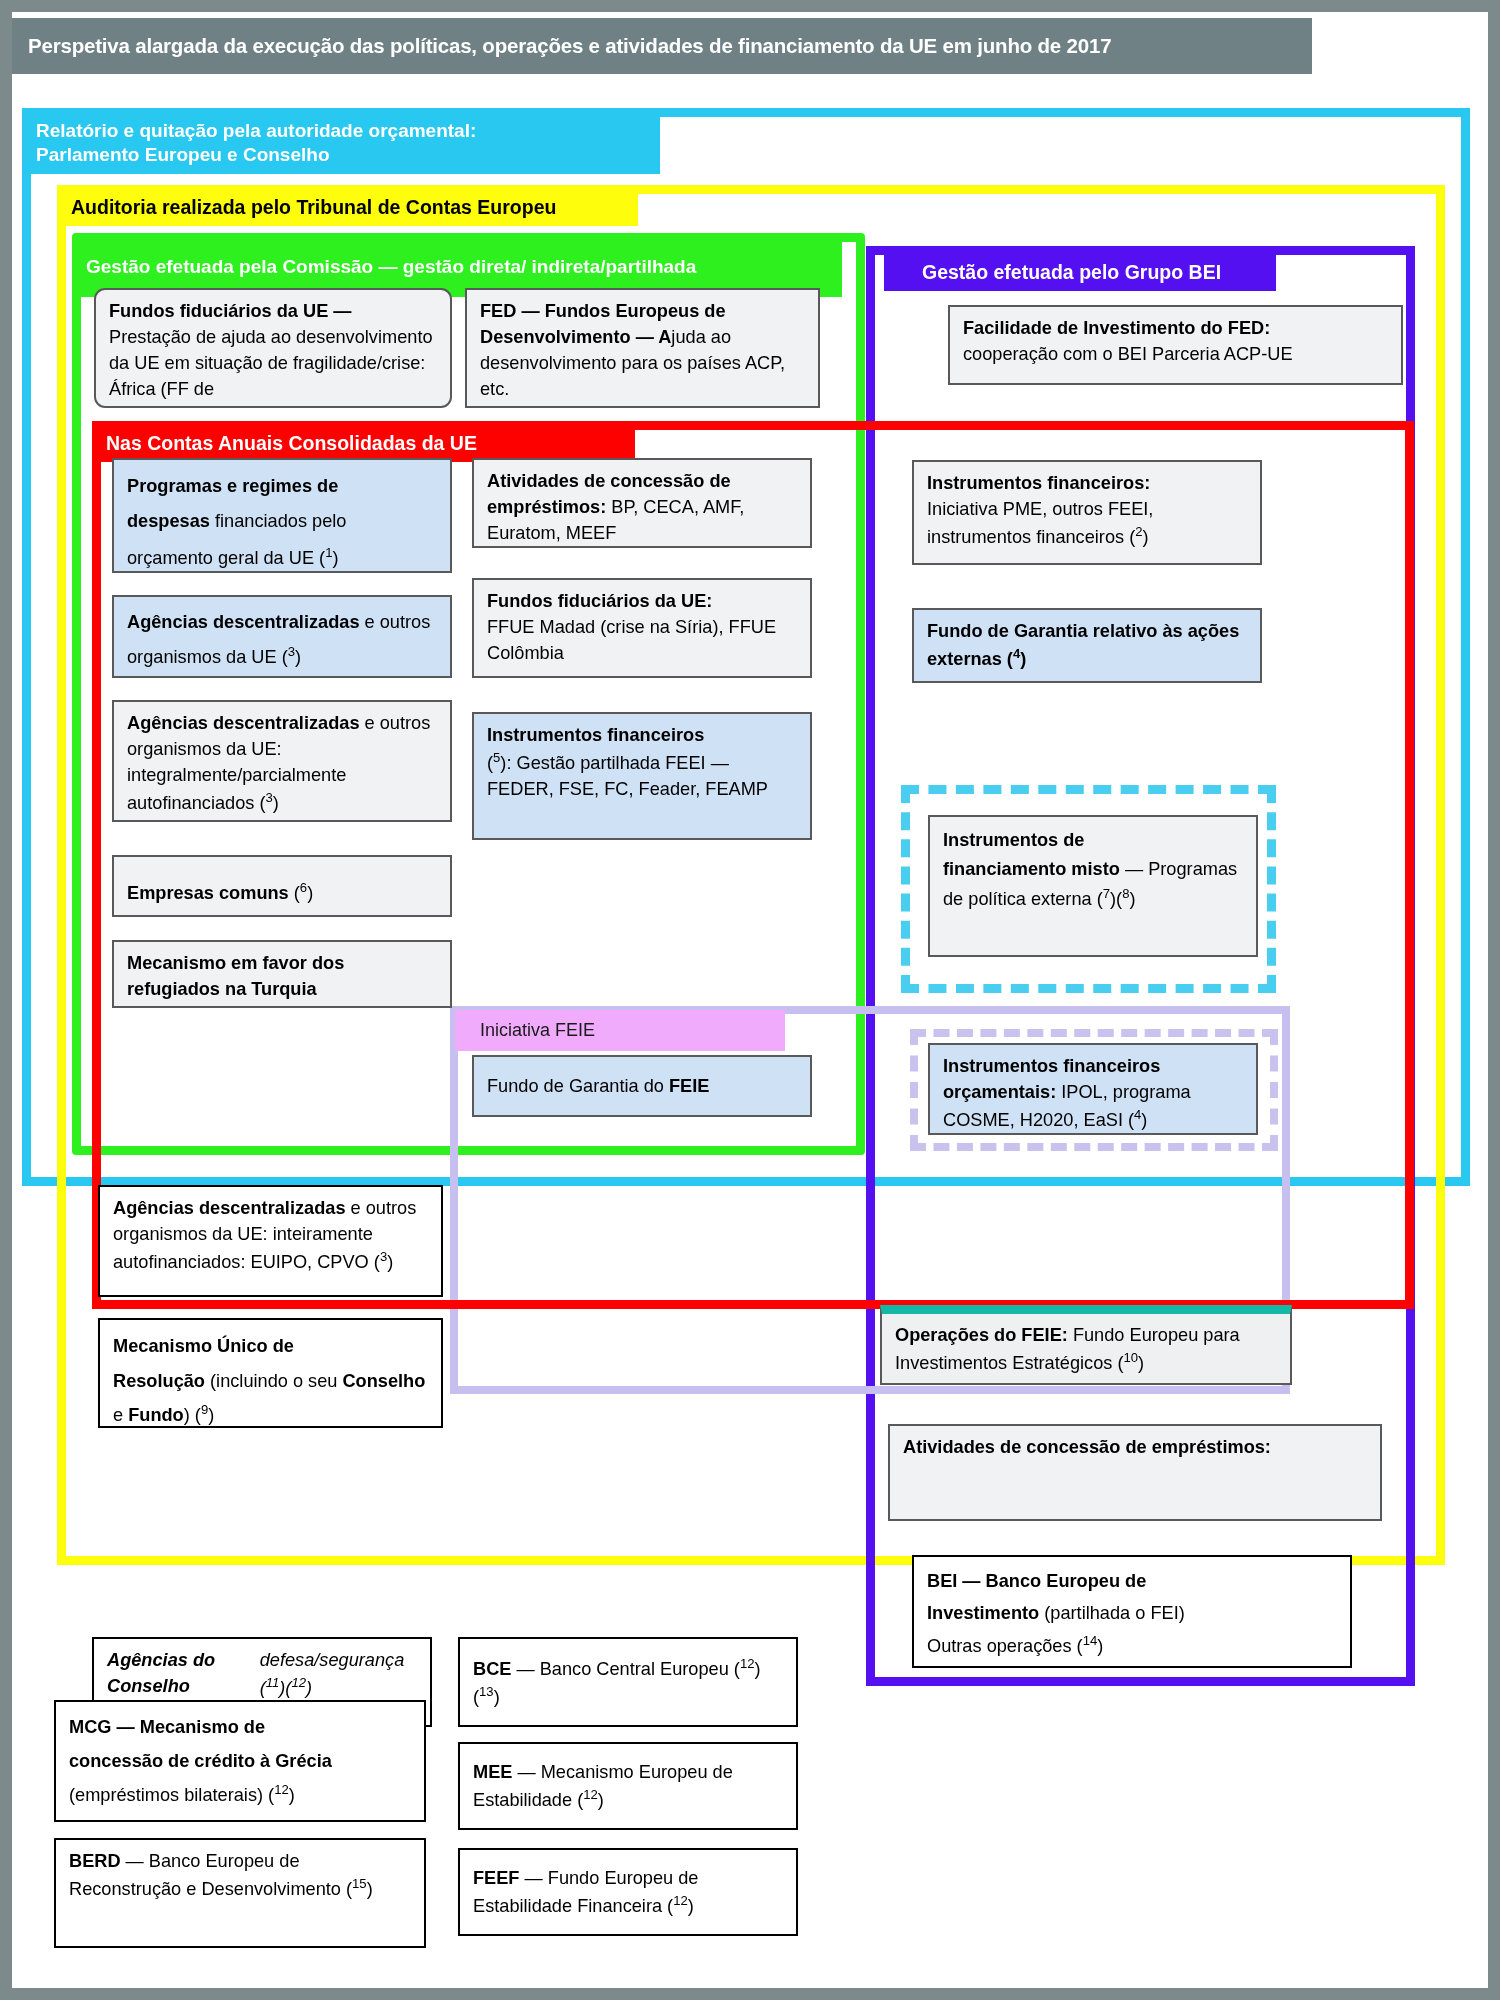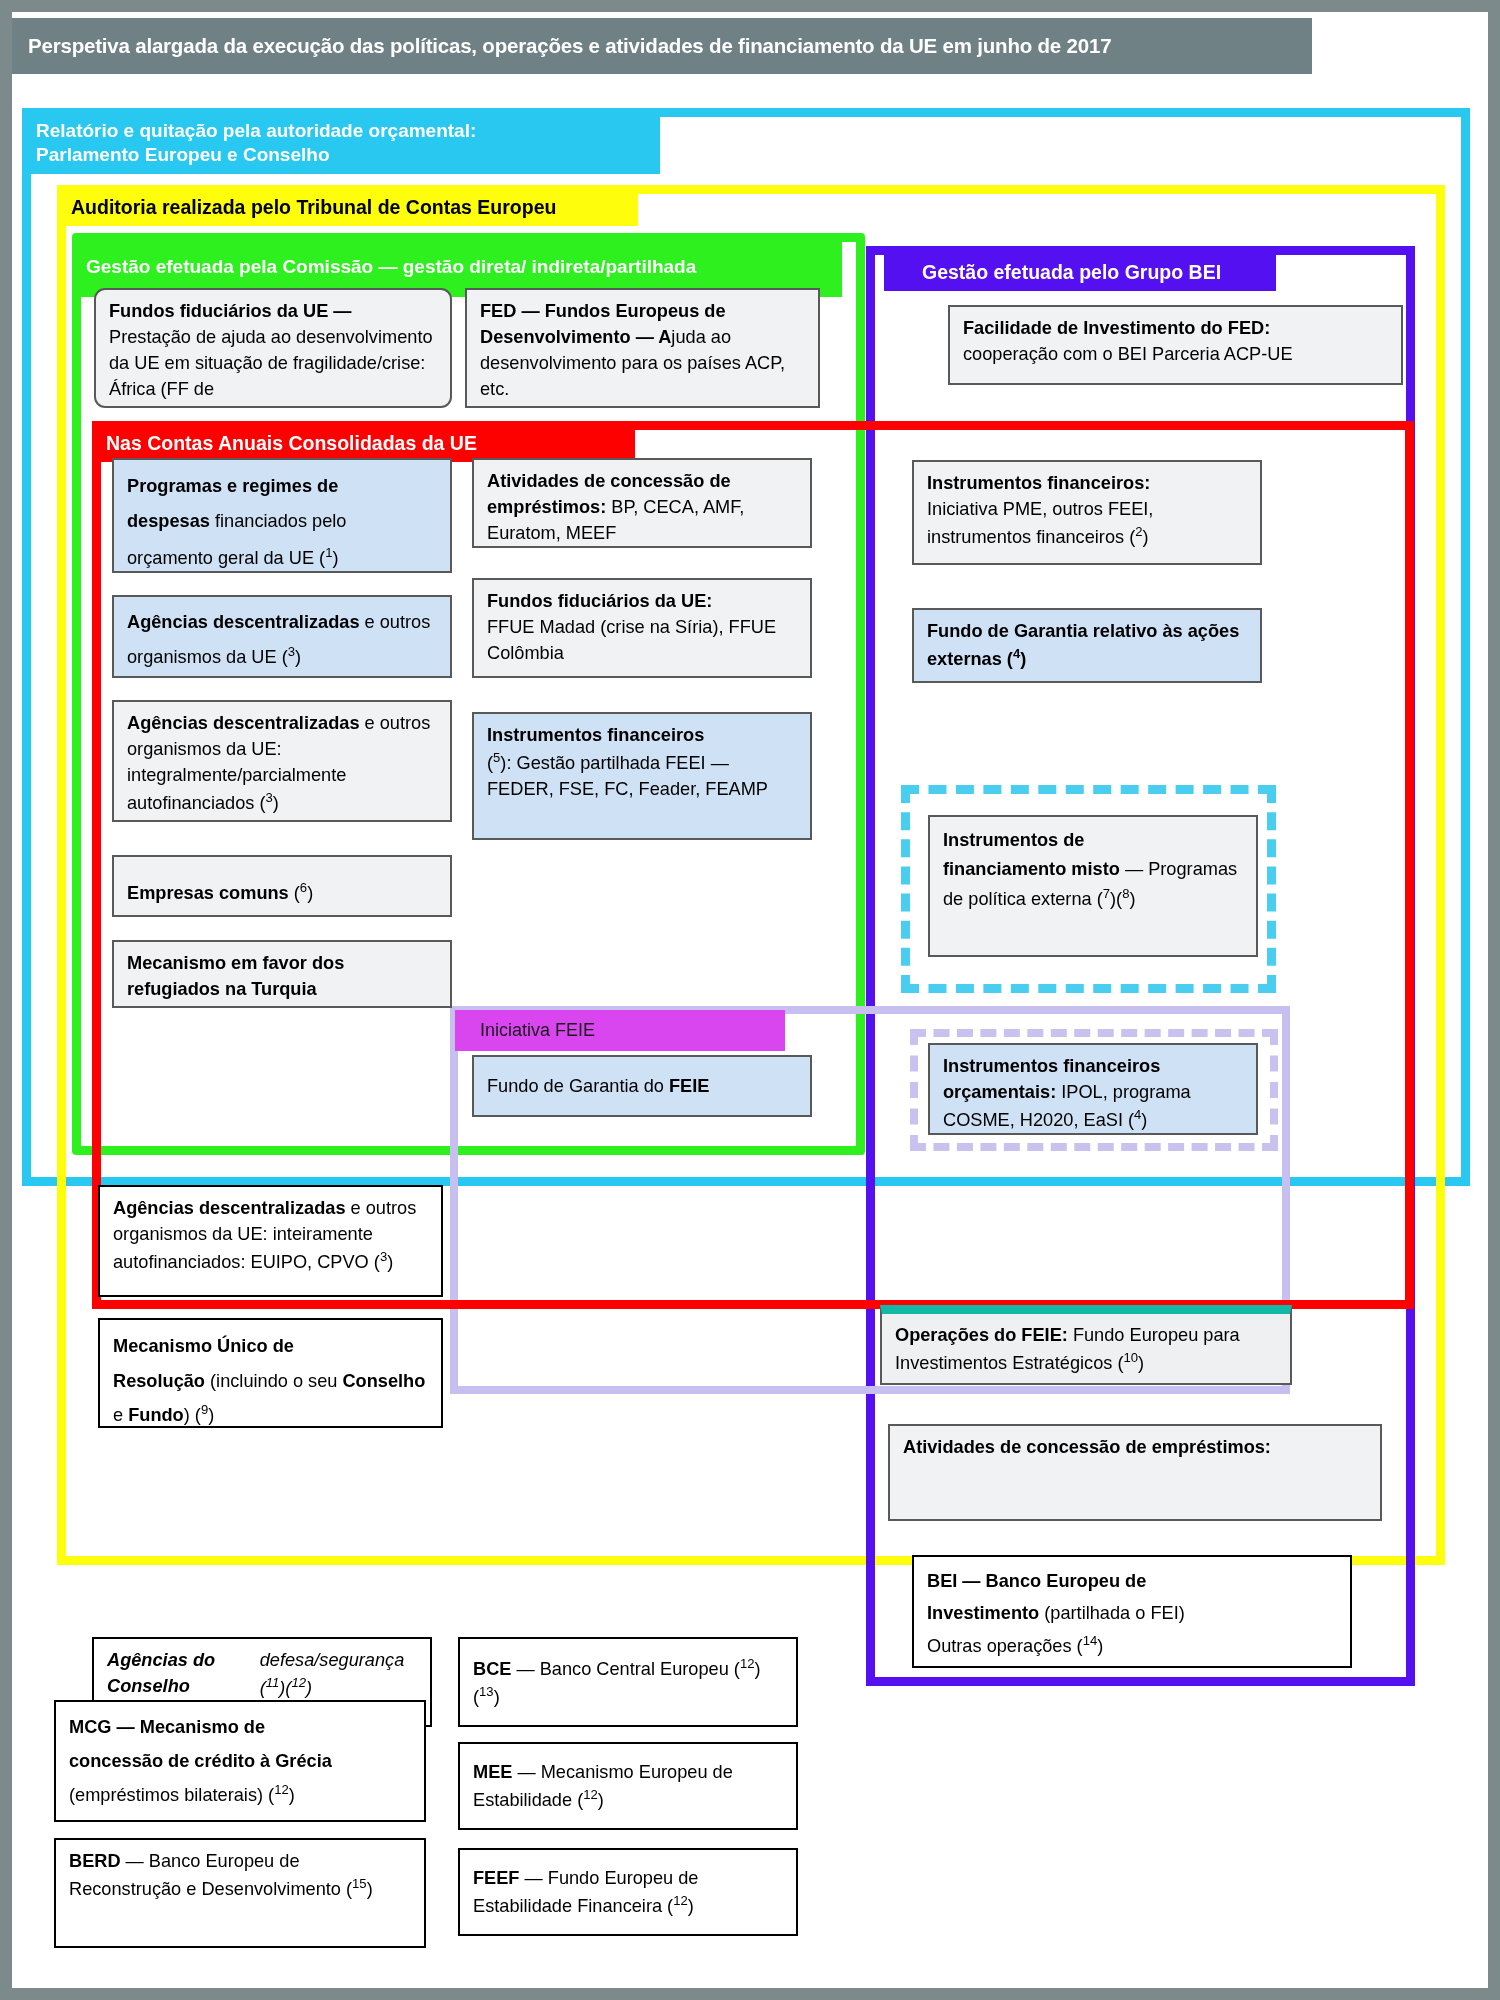--- a/index.html
+++ b/index.html
@@ -47,21 +47,21 @@
   #label-yellow { left:57px;  top:189px; width:581px; height:37px;
       background:#fdfd0c; color:#000000; font-size:19.5px; }
   #label-green  { left:72px;  top:237px; width:770px; height:60px;
       background:#2ef01e; color:#ffffff; font-size:19px; font-weight:600; }
   #label-red    { left:92px;  top:425px; width:543px; height:37px;
       background:#fd0000; color:#ffffff; font-size:19.5px; }
   #label-purple { left:884px; top:254px; width:392px; height:37px;
       background:#5410f0; color:#ffffff; font-size:19.5px;
       justify-content:flex-start; padding-left:38px; }
   #label-lavender { left:455px; top:1010px; width:330px; height:41px;
-      background:#d946ef; color:#1a1a1a; font-size:18px; font-weight:400;
+      background:#f0abfc; color:#1a1a1a; font-size:18px; font-weight:400;
       padding-left:25px; }
 
   
   .box {
     position:absolute; border:2px solid #595959;
     background:#eef0f1; padding:9px 13px 8px 13px;
     font-size:18.2px; color:#000000; line-height:1.42;
   }
   .box.blue  { background:#cfe1f5; }
   .box.white { background:#ffffff; }

